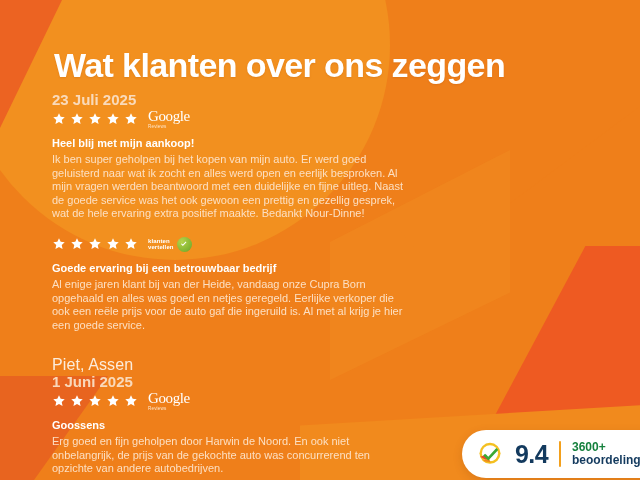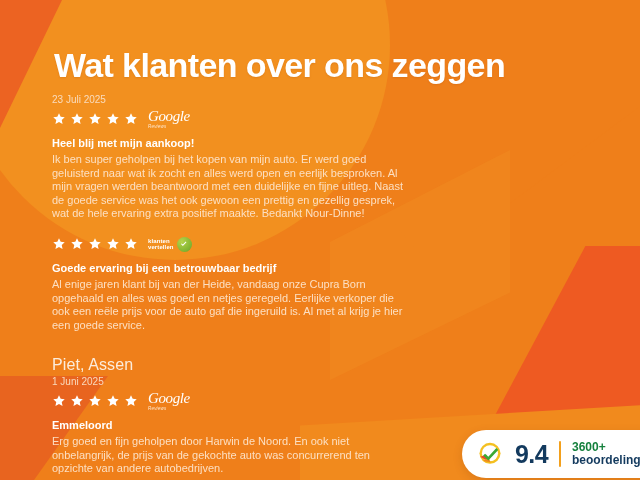--- a/index.html
+++ b/index.html
@@ -192,28 +192,28 @@
   .review{position:absolute;left:36px;width:360px;}
   .r1{top:76px;}
   .r2{top:215px;}
   .r3{top:340px;}
 
   .rv-name{
     color:#fdf0e2;font-size:16px;font-weight:400;line-height:18px;
     letter-spacing:.1px;opacity:.97;
   }
   .rv-date{
-    color:#fadfc4;font-size:10px;line-height:13px;margin-top:1px;opacity:.95;
+    color:#fadfc4;font-size:15px;line-height:13px;margin-top:1px;opacity:.95;font-weight:bold;
   }
   .rv-meta{display:flex;align-items:center;gap:10px;margin-top:3px;height:20px;}
   .stars{display:flex;gap:4px;align-items:center;}
   .star{width:14px;height:14px;display:block;}
   .star svg{display:block;}
 
-  .glogo{position:relative;width:52px;height:20px;font-style:italic;}
+  .glogo{position:relative;width:52px;height:20px;}
   .glogo .gword{
     color:#ffffff;font-size:15px;line-height:15px;letter-spacing:-.4px;
     font-family:"Liberation Serif",serif;font-weight:400;
   }
   .glogo .grev{
     color:#ffe6cc;font-size:4.5px;line-height:5px;letter-spacing:.2px;
     margin-top:0px;white-space:nowrap;
   }
   .kv{display:flex;align-items:center;gap:3px;}
   .kv-words{display:flex;flex-direction:column;line-height:6.5px;}
@@ -408,21 +408,21 @@
               <svg width="14" height="14" viewBox="0 0 24 24">
                 <path fill="#ffffff" d="M12 2l2.9 6.3 6.9.8-5.1 4.7 1.4 6.8L12 17.3 5.9 20.6l1.4-6.8L2.2 9.1l6.9-.8z"></path>
               </svg>
             </span>
         </div>
         <div class="glogo">
           <div class="gword">Google</div>
           <div class="grev">Reviews</div>
         </div>
       </div>
-      <div class="rv-head">Emmeloord</div>
+      <div class="rv-head">Goossens</div>
       <div class="rv-body">Erg goed en fijn geholpen door Harwin de Noord. En ook niet onbelangrijk, de prijs van de gekochte auto was concurrerend ten opzichte van andere autobedrijven.</div>
     </div>
 
     <div class="badge">
       <div class="badge-icon">
         <svg width="28" height="28" viewBox="0 0 40 40">
           <circle cx="20" cy="19" r="15" fill="#f4c021"></circle>
           <circle cx="20" cy="19" r="11.5" fill="#ffffff"></circle>
           <path d="M6 24 L15 21 L17 30 Z" fill="#e8472a"></path>
           <path d="M10 30 L18 25 L21 32 Z" fill="#f08b1d"></path>

